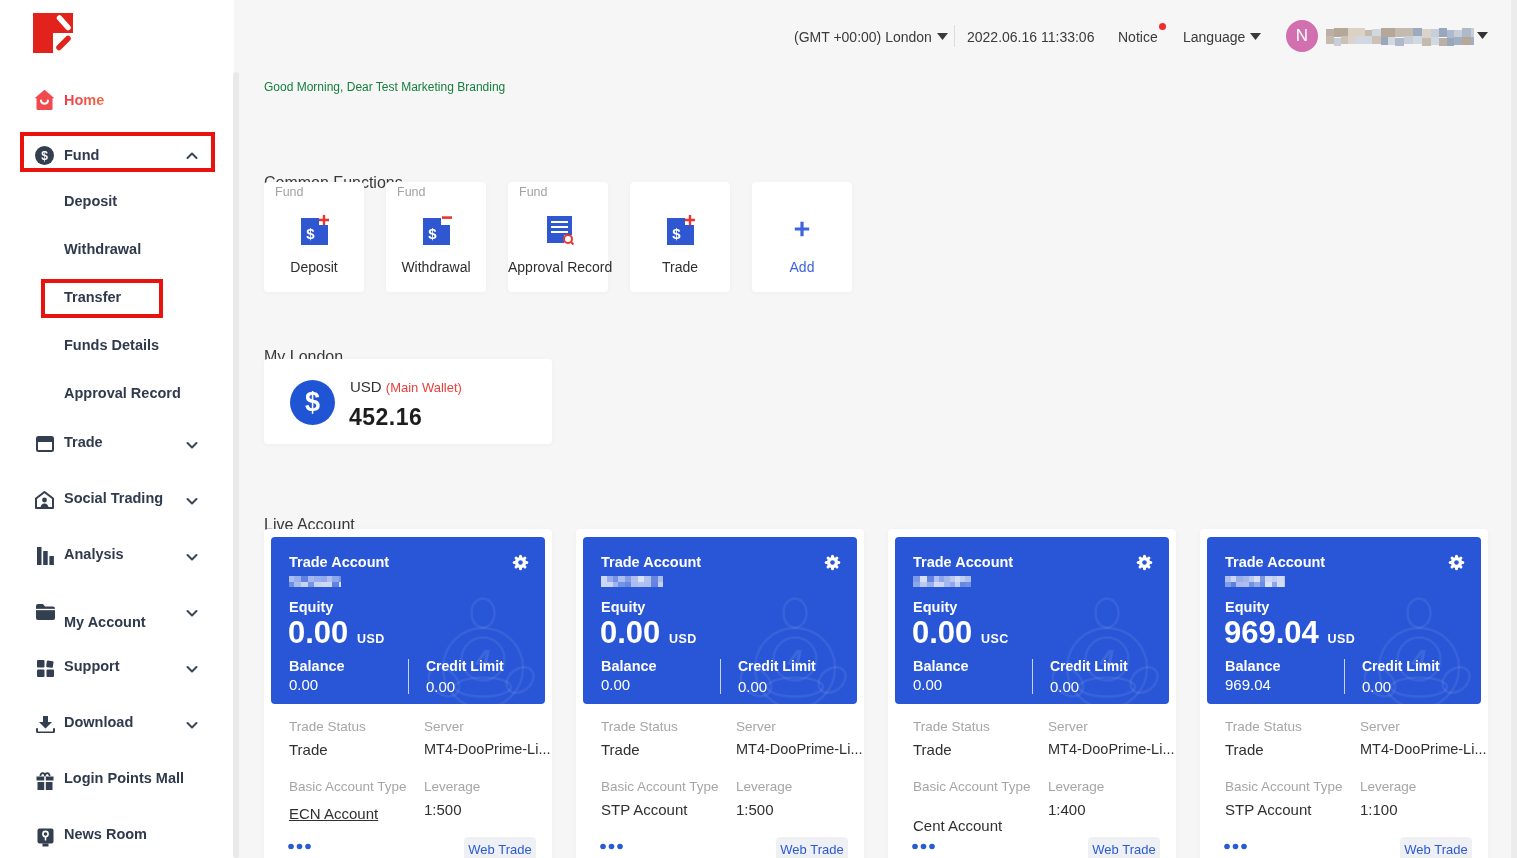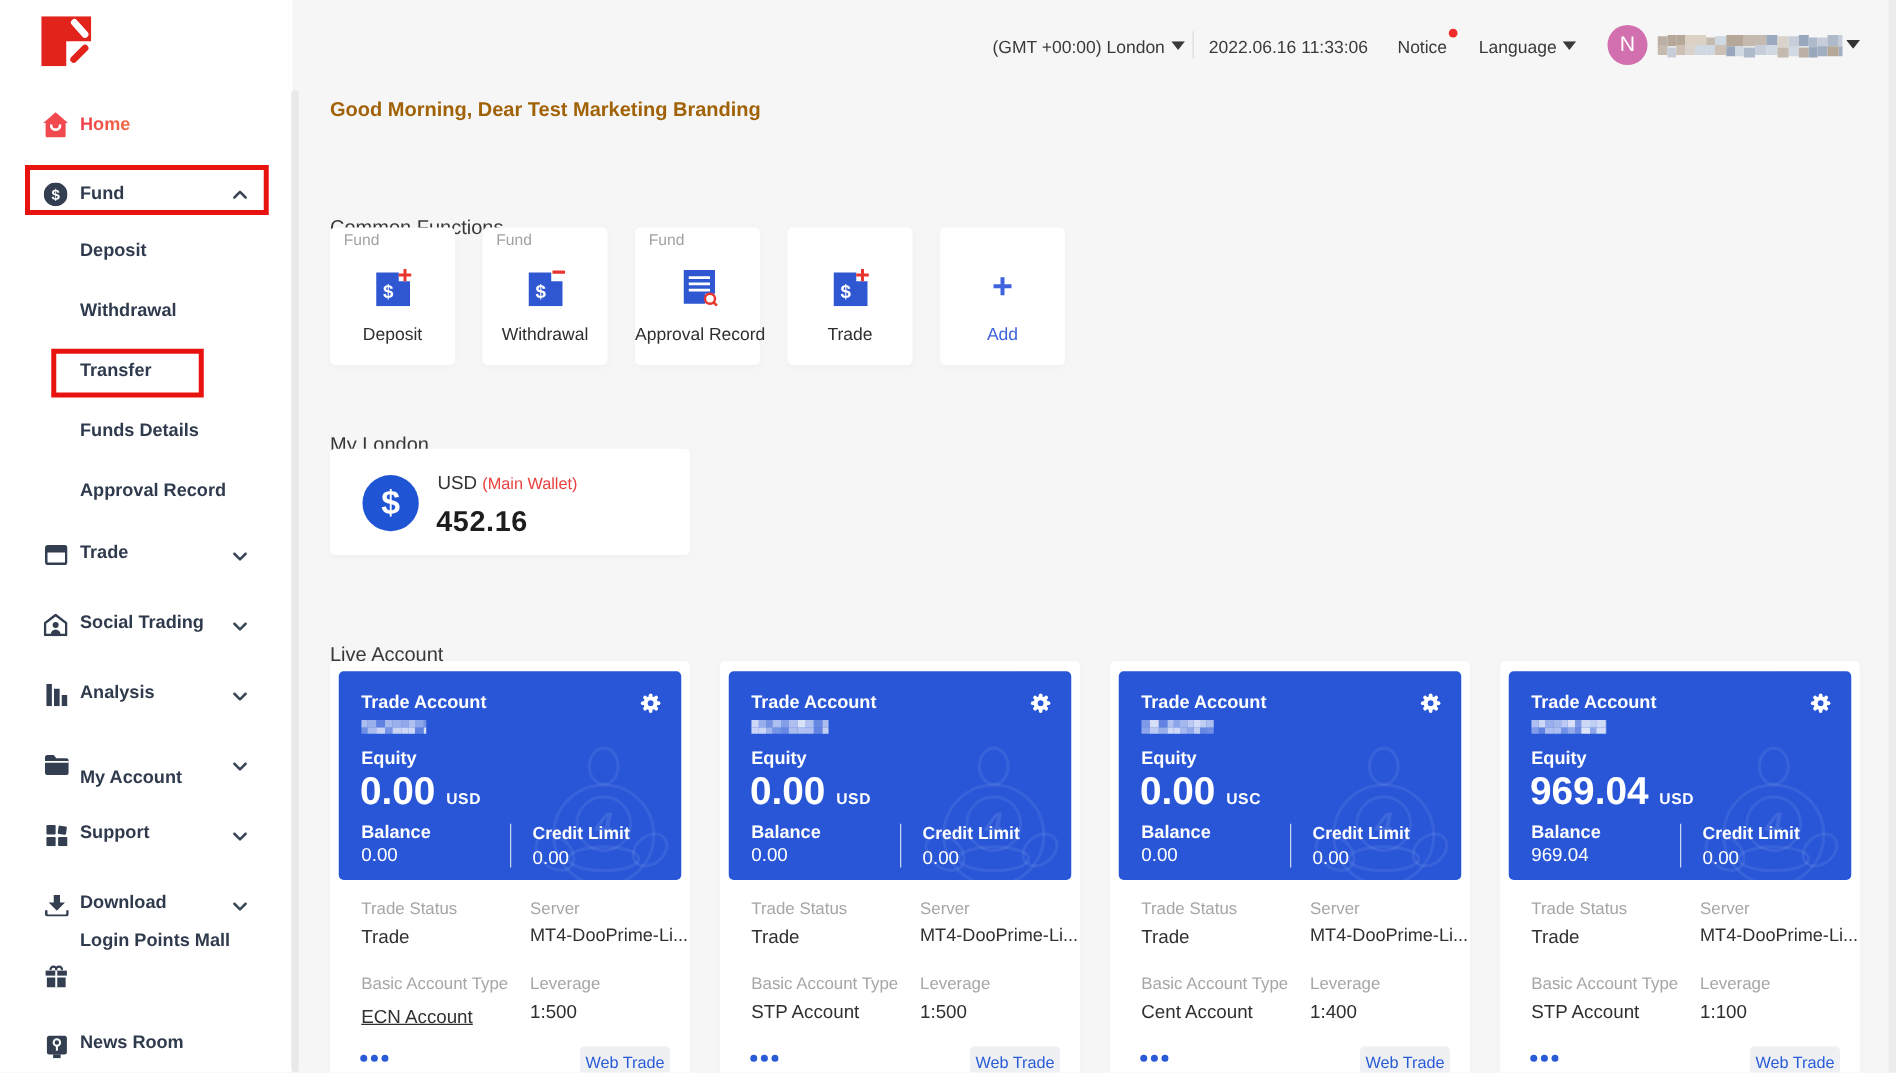--- a/index.html
+++ b/index.html
@@ -133,21 +133,21 @@
   <svg class="chev" style="top:721px" width="12" height="8" viewBox="0 0 12 8">
         <path d="M1.5,2 L6,6.5 L10.5,2" fill="none" stroke="#3a4656" stroke-width="2" stroke-linecap="round" stroke-linejoin="round"></path>
       </svg>
 
   <svg class="micon" style="left:36px; top:772px" width="18" height="18" viewBox="0 0 18 18">
     <rect x="0.5" y="4.5" width="17" height="4" fill="#333f50"></rect>
     <rect x="1.5" y="10" width="15" height="8" fill="#333f50"></rect>
     <path d="M4.5,4 a2.3,2.3 0 1 1 4.5,0 M9,4 a2.3,2.3 0 1 1 4.5,0" fill="none" stroke="#333f50" stroke-width="1.8"></path>
     <line x1="9" y1="4.5" x2="9" y2="18" stroke="#fff" stroke-width="1.6"></line>
   </svg>
-  <div class="mitem" style="top:745px;">Login Points Mall</div>
+  <div class="mitem" style="top:770px;">Login Points Mall</div>
 
   <svg class="micon" style="left:37px; top:828px" width="17" height="19" viewBox="0 0 17 19">
     <rect x="0.5" y="0.5" width="16" height="15" rx="2" fill="#333f50"></rect>
     <circle cx="8.5" cy="6" r="2.6" fill="none" stroke="#fff" stroke-width="1.6"></circle>
     <line x1="8.5" y1="8.6" x2="8.5" y2="12.5" stroke="#fff" stroke-width="1.6"></line>
     <rect x="5.5" y="15.5" width="6" height="3" fill="#333f50"></rect>
   </svg>
   <div class="mitem" style="top:826px;">News Room</div>
 </div>
 <div id="sbar"></div>
@@ -204,21 +204,21 @@
         <rect x="136" y="2" width="9" height="9" fill="#a7b4c6"></rect>
         <rect x="136" y="11" width="9" height="8" fill="#b0a08f"></rect>
         <rect x="145" y="2" width="7" height="9" fill="#c2c9d6"></rect>
         <rect x="145" y="11" width="7" height="8" fill="#9aa8bd"></rect>
       </g>
     </svg>
 <svg class="abs" style="left:1477px; top:32px" width="11" height="7" viewBox="0 0 11 7">
       <path d="M0,0 H11 L5.5,7 Z" fill="#333"></path>
     </svg>
 
-<div class="abs" style="left:264px; top:80px; font-size:16px; color:#a16207;font-weight:bold;">Good Morning, Dear Test Marketing Branding</div>
+<div class="abs" style="left:264px; top:80px; font-size:12px; color:#15803d;">Good Morning, Dear Test Marketing Branding</div>
 
 <div class="sect" style="top:153px;">Common Functions</div>
 <div class="card" style="left:264px; top:182px; width:100px; height:110px;">
   <div class="fundlab">Fund</div>
   <svg class="ccicon" width="30" height="30" viewBox="0 0 30 30">
     <path d="M1,3 H19 V10 H28 V30 H1 Z" fill="#2f57d2"></path>
     <text x="10.5" y="23.5" font-size="15" font-weight="bold" fill="#fff" text-anchor="middle" font-family="Liberation Sans">$</text>
     <path d="M24,0 V10 M19,5 H29" stroke="#e8352f" stroke-width="2.4"></path>
   </svg>
   <div class="cclab">Deposit</div>
@@ -473,21 +473,21 @@
     <div class="lh-div"></div>
     <div class="lh-cl">Credit Limit</div>
     <div class="lh-clv">0.00</div>
   </div>
   <div class="li-lab" style="left:25px; top:190px;">Trade Status</div>
   <div class="li-lab" style="left:160px; top:190px;">Server</div>
   <div class="li-val" style="left:25px; top:212px;">Trade</div>
   <div class="li-val" style="left:160px; top:212px; font-size:14.5px;">MT4-DooPrime-Li...</div>
   <div class="li-lab" style="left:25px; top:250px;">Basic Account Type</div>
   <div class="li-lab" style="left:160px; top:250px;">Leverage</div>
-  <div class="li-val" style="left:25px; top:272px;">Cent Account</div>
+  <div class="li-val" style="left:25px; top:288px;">Cent Account</div>
   <div class="li-val" style="left:160px; top:272px;">1:400</div>
   <svg class="li-dots" style="top:314px" width="23" height="7" viewBox="0 0 23 7">
         <g fill="#2a5bd7">
           <circle cx="3" cy="3.5" r="2.8"></circle>
           <circle cx="11.5" cy="3.5" r="2.8"></circle>
           <circle cx="20" cy="3.5" r="2.8"></circle>
         </g>
       </svg>
   <div class="li-btn">Web Trade</div>
 </div>

